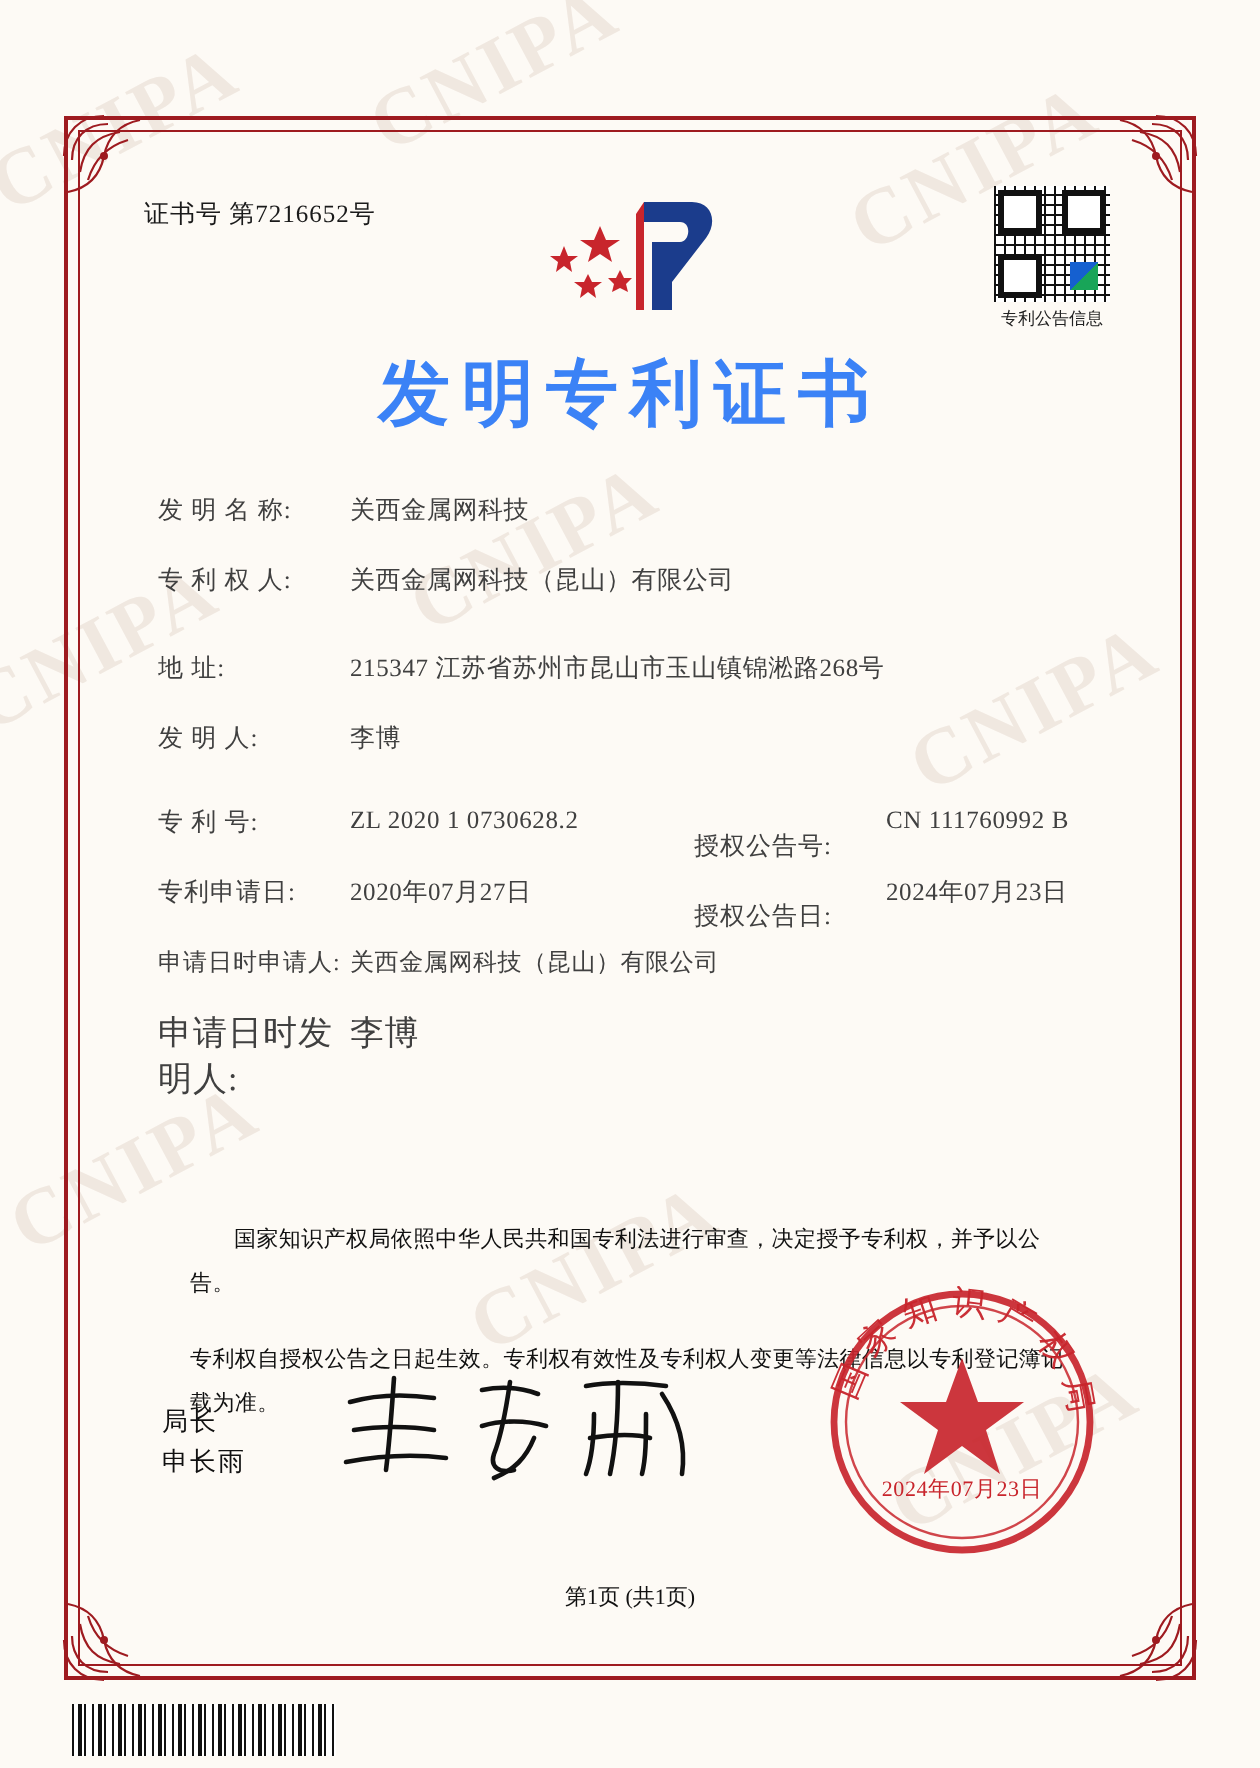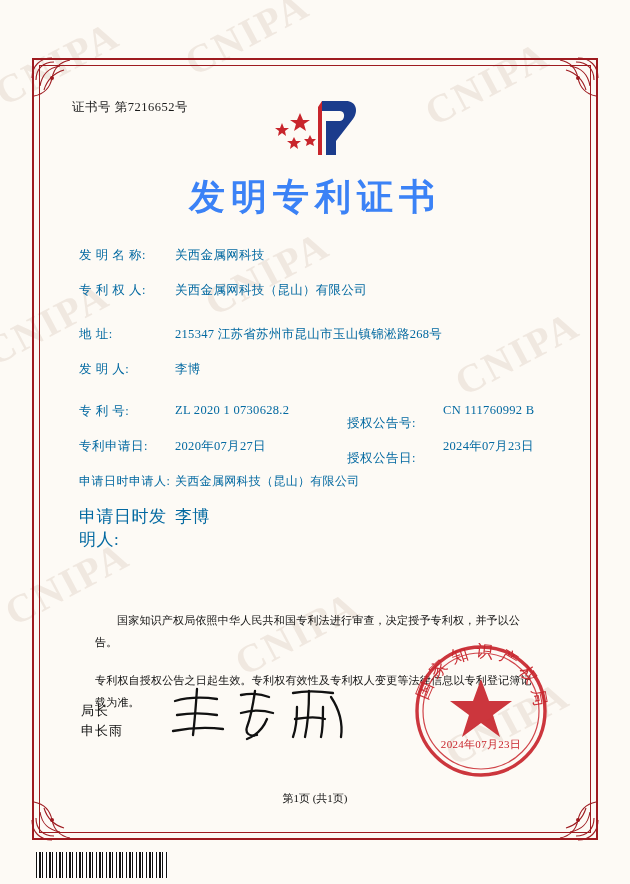--- a/index.html
+++ b/index.html
@@ -166,21 +166,21 @@
   .fields {
     position: absolute;
     left: 40px;
     top: 182px;
     width: 480px;
   }
   .row {
     position: relative;
     height: 35px;
     font-size: 12.5px;
-    color: #0369a1;
+    color: #404040;
     font-family: "Liberation Serif", serif;
   }
   .lbl {
     position: absolute;
     left: 0;
     top: 0;
     width: 88px;
     letter-spacing: 0.5px;
   }
   .val {
@@ -360,20 +360,27 @@
       <svg width="110" height="62" viewBox="0 0 110 62">
         <path d="M62 4 L86 4 C96 4 99 14 93 22 L76 44 L76 58 L66 58 L66 24 L80 24 C85 24 86 14 80 14 L62 14 Z" fill="#1b3c8c"></path>
         <path d="M62 4 L62 58 L58 58 L58 10 Z" fill="#c8252c"></path>
         <polygon points="40,16 43,23 50,23 44,27 46,34 40,30 34,34 36,27 30,23 37,23" fill="#c8252c"></polygon>
         <polygon points="22,26 24,31 29,31 25,34 26,39 22,36 18,39 19,34 15,31 20,31" fill="#c8252c"></polygon>
         <polygon points="34,40 36,44 41,44 37,47 38,52 34,49 30,52 31,47 27,44 32,44" fill="#c8252c"></polygon>
         <polygon points="50,38 52,42 56,42 53,45 54,49 50,47 46,49 47,45 44,42 48,42" fill="#c8252c"></polygon>
       </svg>
     </div>
 
+    <div class="qr-wrap">
+      <div class="qr">
+        <div class="qr-dot"></div>
+        <div class="qr-color"></div>
+      </div>
+      <div class="qr-label">专利公告信息</div>
+    </div>
 
     <div class="doc-title">发明专利证书</div>
 
     <div class="fields">
 
       <div class="row">
         <span class="lbl">发 明 名 称:</span>
         <span class="val">关西金属网科技</span>
       </div>
 

